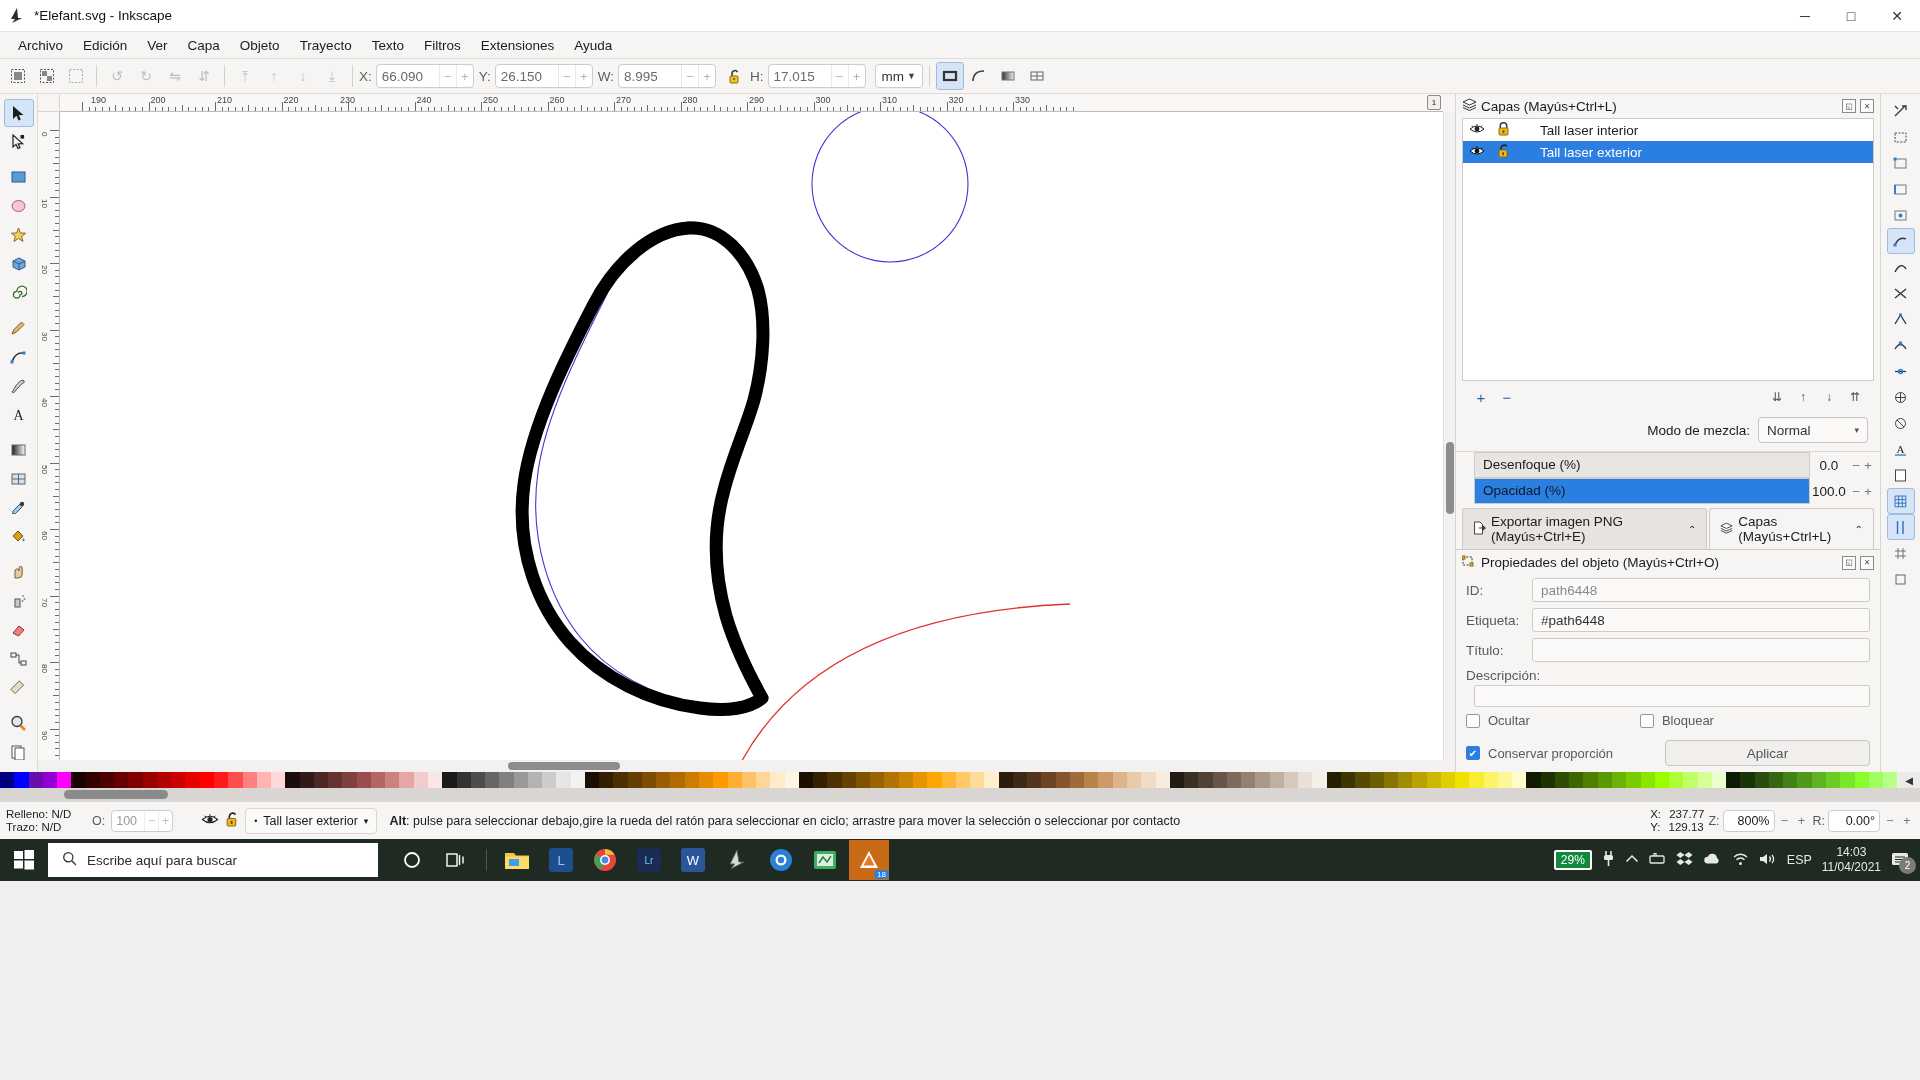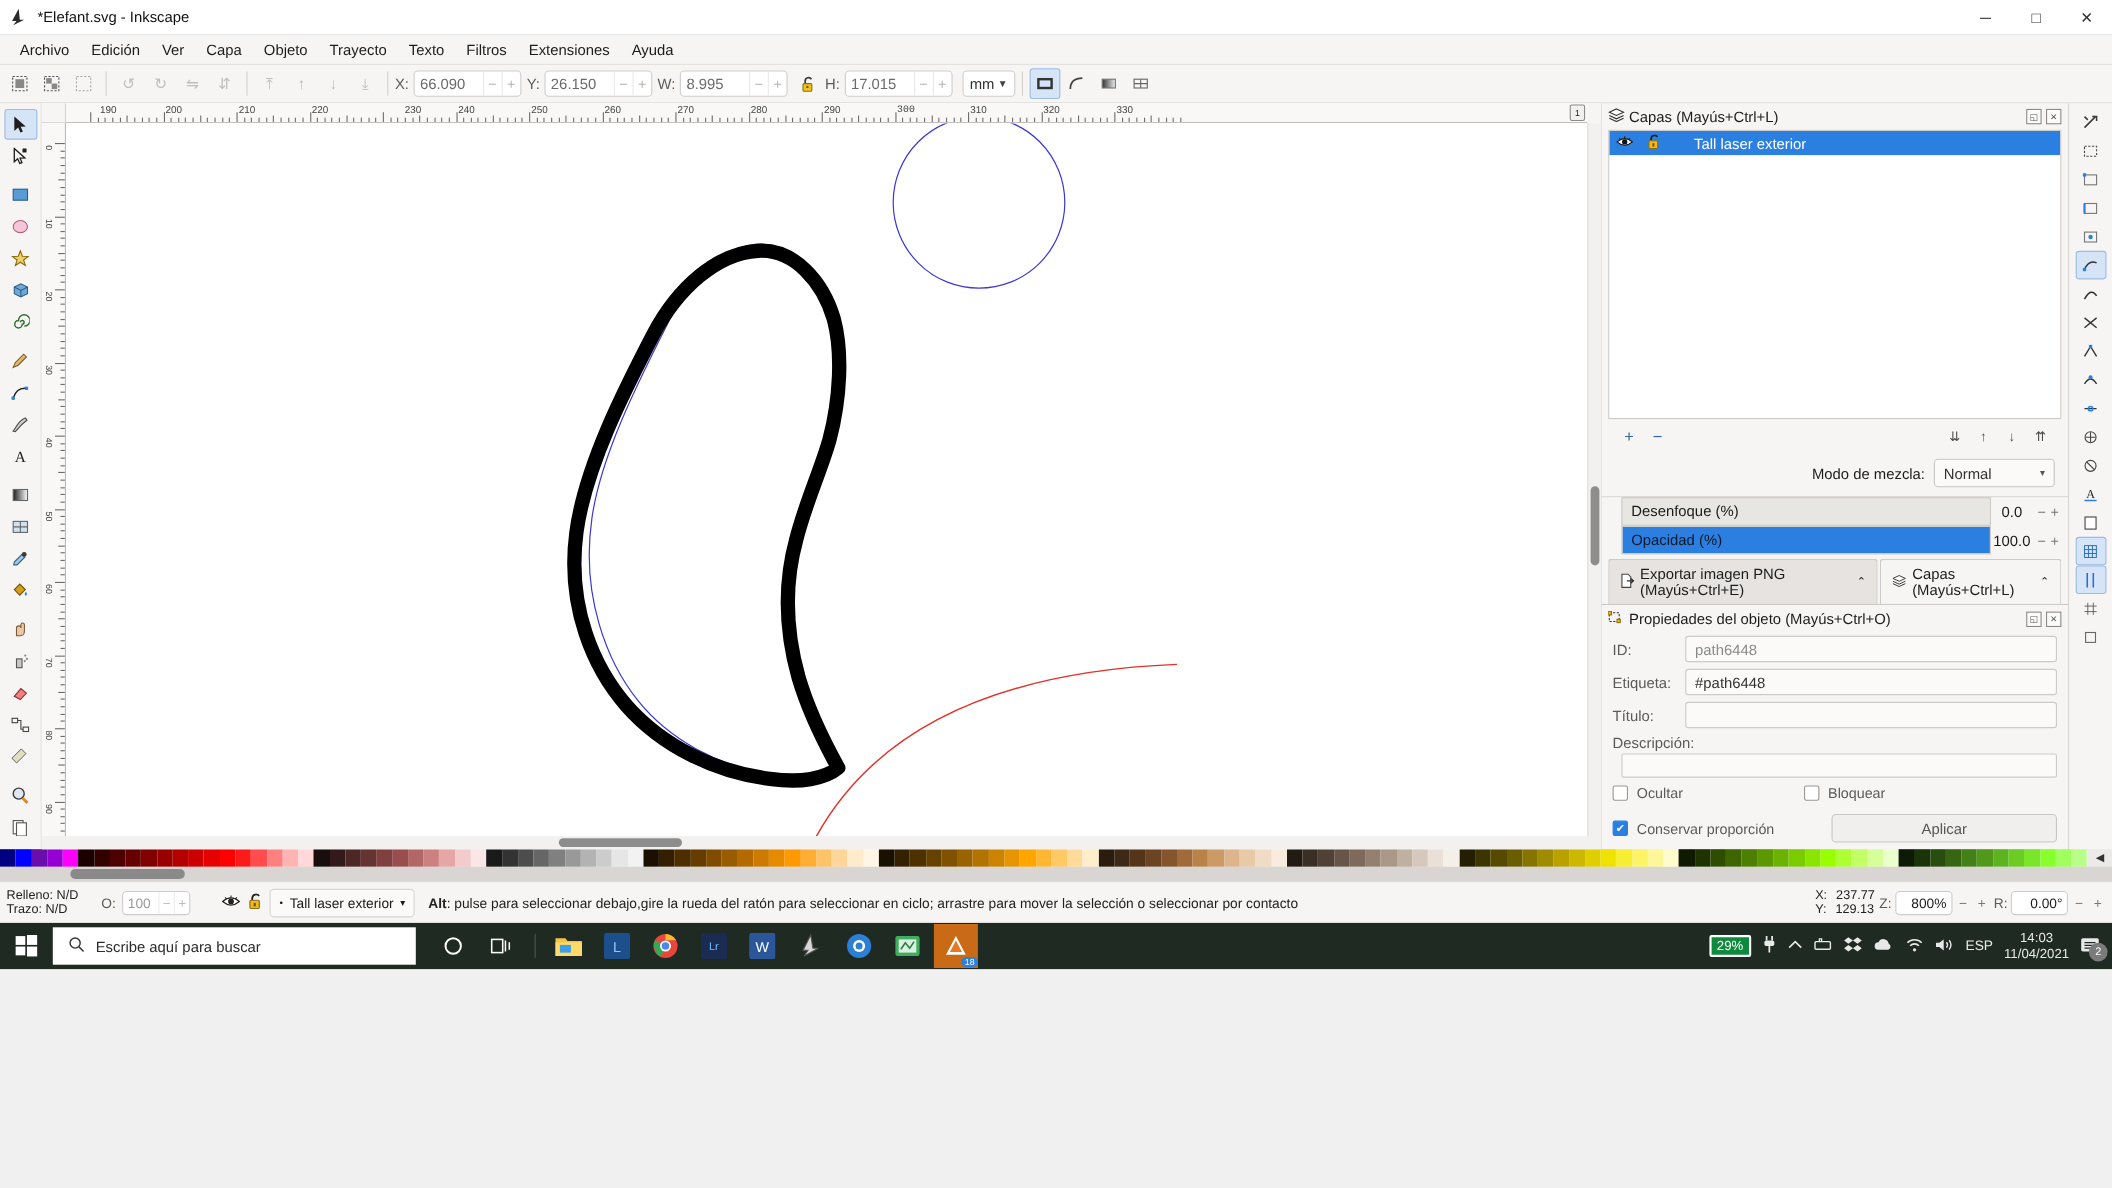--- a/index.html
+++ b/index.html
@@ -521,21 +521,21 @@
           <div class="tick" style="left: 288px; height: 9px;"></div>
           <div class="tick" style="left: 294.65px; height: 4px;"></div>
           <div class="tick" style="left: 301.3px; height: 4px;"></div>
           <div class="tick" style="left: 307.95px; height: 4px;"></div>
           <div class="tick" style="left: 314.6px; height: 4px;"></div>
           <div class="tick" style="left: 321.25px; height: 6px;"></div>
           <div class="tick" style="left: 327.9px; height: 4px;"></div>
           <div class="tick" style="left: 334.55px; height: 4px;"></div>
           <div class="tick" style="left: 341.2px; height: 4px;"></div>
           <div class="tick" style="left: 347.85px; height: 4px;"></div>
-          <div class="ticklbl" style="left: 308px;">230</div>
+          <div class="ticklbl" style="left: 280px;">230</div>
           <div class="tick" style="left: 354.5px; height: 9px;"></div>
           <div class="tick" style="left: 361.15px; height: 4px;"></div>
           <div class="tick" style="left: 367.8px; height: 4px;"></div>
           <div class="tick" style="left: 374.45px; height: 4px;"></div>
           <div class="tick" style="left: 381.1px; height: 4px;"></div>
           <div class="tick" style="left: 387.75px; height: 6px;"></div>
           <div class="tick" style="left: 394.4px; height: 4px;"></div>
           <div class="tick" style="left: 401.05px; height: 4px;"></div>
           <div class="tick" style="left: 407.7px; height: 4px;"></div>
           <div class="tick" style="left: 414.35px; height: 4px;"></div>
@@ -598,21 +598,21 @@
           <div class="tick" style="left: 753.5px; height: 9px;"></div>
           <div class="tick" style="left: 760.15px; height: 4px;"></div>
           <div class="tick" style="left: 766.8px; height: 4px;"></div>
           <div class="tick" style="left: 773.45px; height: 4px;"></div>
           <div class="tick" style="left: 780.1px; height: 4px;"></div>
           <div class="tick" style="left: 786.75px; height: 6px;"></div>
           <div class="tick" style="left: 793.4px; height: 4px;"></div>
           <div class="tick" style="left: 800.05px; height: 4px;"></div>
           <div class="tick" style="left: 806.7px; height: 4px;"></div>
           <div class="tick" style="left: 813.35px; height: 4px;"></div>
-          <div class="ticklbl" style="left: 755.5px; font-family: Liberation Mono, monospace;">300</div>
+          <div class="ticklbl" style="left: 755.5px;">300</div>
           <div class="tick" style="left: 820px; height: 9px;"></div>
           <div class="tick" style="left: 826.65px; height: 4px;"></div>
           <div class="tick" style="left: 833.3px; height: 4px;"></div>
           <div class="tick" style="left: 839.95px; height: 4px;"></div>
           <div class="tick" style="left: 846.6px; height: 4px;"></div>
           <div class="tick" style="left: 853.25px; height: 6px;"></div>
           <div class="tick" style="left: 859.9px; height: 4px;"></div>
           <div class="tick" style="left: 866.55px; height: 4px;"></div>
           <div class="tick" style="left: 873.2px; height: 4px;"></div>
           <div class="tick" style="left: 879.85px; height: 4px;"></div>
@@ -788,20 +788,37 @@
             <path d="M1 7 L7.5 10 L14 7" fill="none" stroke="#333"></path>
             <path d="M1 9.5 L7.5 12.5 L14 9.5" fill="none" stroke="#333"></path>
           </svg>
       </span>
       <span class="ttl">Capas (Mayús+Ctrl+L)</span>
       <span class="mini">◱</span>
       <span class="mini">✕</span>
     </div>
 
     <div class="layerlist">
+      <div class="layerrow">
+        <span>
+          <svg width="16" height="12" viewBox="0 0 16 12">
+              <path d="M1 6 Q8 0 15 6 Q8 12 1 6 Z" fill="#fff" stroke="#222"></path>
+              <circle cx="8" cy="6" r="2.4" fill="#222"></circle>
+              <path d="M3 2.5 L4.5 4M8 1 L8 2.6M13 2.5 L11.5 4" stroke="#222" stroke-width=".9"></path>
+            </svg>
+        </span>
+        <span>
+          <svg width="13" height="14" viewBox="0 0 13 14">
+              <path d="M3.2 6 V4 a3.3 3.3 0 0 1 6.6 0 V6" fill="none" stroke="#3a3a3a" stroke-width="1.5"></path>
+              <rect x="2" y="6" width="9" height="7" rx="1" fill="#f0b919" stroke="#8a6d12"></rect>
+              <rect x="5.6" y="8.2" width="1.8" height="3" fill="#6b5410"></rect>
+            </svg>
+        </span>
+        <span class="lname">Tall laser  interior</span>
+      </div>
       <div class="layerrow sel">
         <span>
           <svg width="16" height="12" viewBox="0 0 16 12">
               <path d="M1 6 Q8 0 15 6 Q8 12 1 6 Z" fill="#fff" stroke="#111"></path>
               <circle cx="8" cy="6" r="2.4" fill="#111"></circle>
               <path d="M3 2.5 L4.5 4M8 1 L8 2.6M13 2.5 L11.5 4" stroke="#111" stroke-width=".9"></path>
             </svg>
         </span>
         <span>
           <svg width="13" height="14" viewBox="0 0 13 14">

